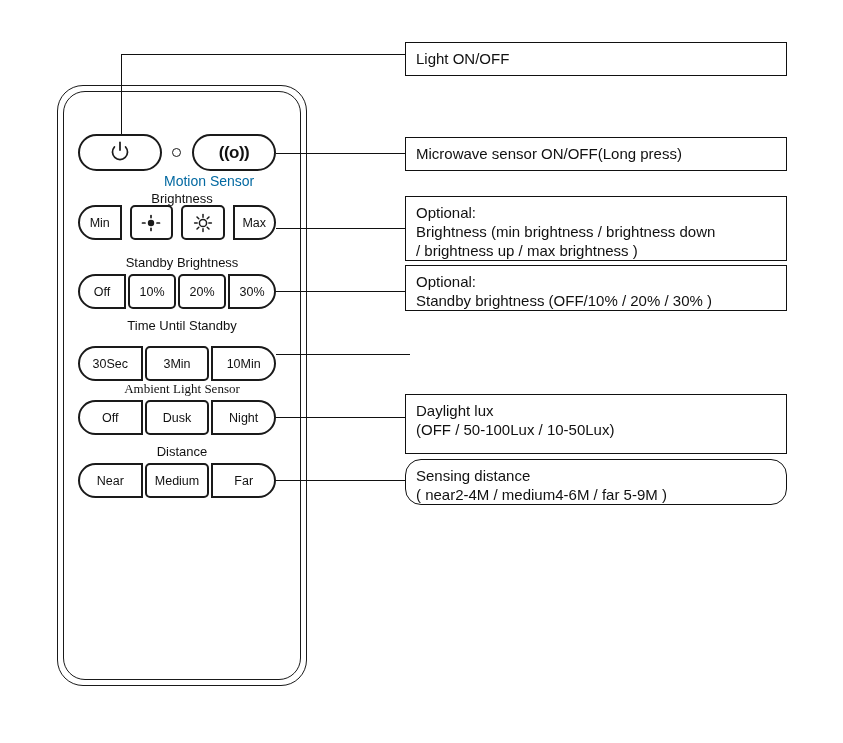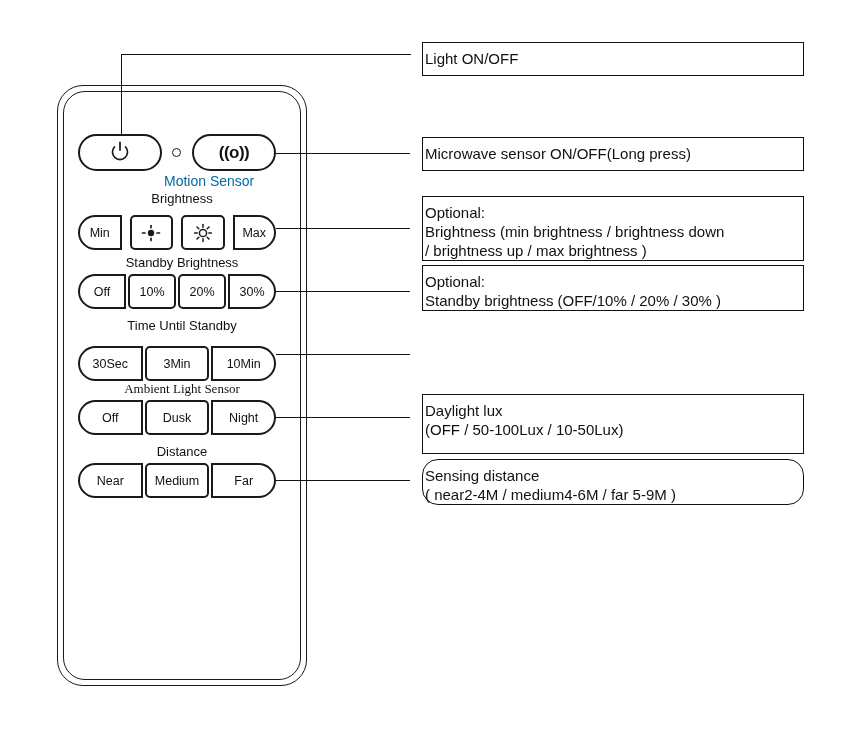--- a/index.html
+++ b/index.html
@@ -116,43 +116,43 @@
     justify-content: center;
     font-size: 12.5px;
     color: #111;
     margin-right: 2px;
     border-radius: 5px;
   }
   .seg:last-child { margin-right: 0; }
   .seg.first { border-top-left-radius: 999px; border-bottom-left-radius: 999px; }
   .seg.last  { border-top-right-radius: 999px; border-bottom-right-radius: 999px; }
 
-  .g-brightness { top: 215px; gap: 6px; }
+  .g-brightness { top: 205px; gap: 6px; }
   .g-standby    { top: 274px; }
   .g-time       { top: 337px; margin-top: 9px; }
   .g-ambient    { top: 400px; }
   .g-distance   { top: 463px; text-align: center; }
 
   .lbl-brightness { top: 192px; }
   .lbl-standby    { top: 256px; }
   .lbl-time       { top: 319px; }
   .lbl-ambient    { top: 382px; font-family: Liberation Serif, serif; }
   .lbl-distance   { top: 445px; }
 
   .seg svg { display: block; }
 
   
   .callout {
     position: absolute;
-    left: 422px;
+    left: 405px;
     width: 382px;
     box-sizing: border-box;
     border: 1.6px solid #111111;
     background: #ffffff;
-    padding: 6px 8px 6px 2px;
+    padding: 6px 8px 6px 10px;
     font-size: 15px;
     line-height: 1.28;
     color: #111111;
     white-space: pre-line;
   }
   .c-light    { top: 42px;  height: 34px; }
   .c-micro    { top: 137px; height: 34px; }
   .c-bright   { top: 196px; height: 65px; }
   .c-standby  { top: 265px; height: 46px; }
   .c-hold     { top: 337px; height: 34px; }

